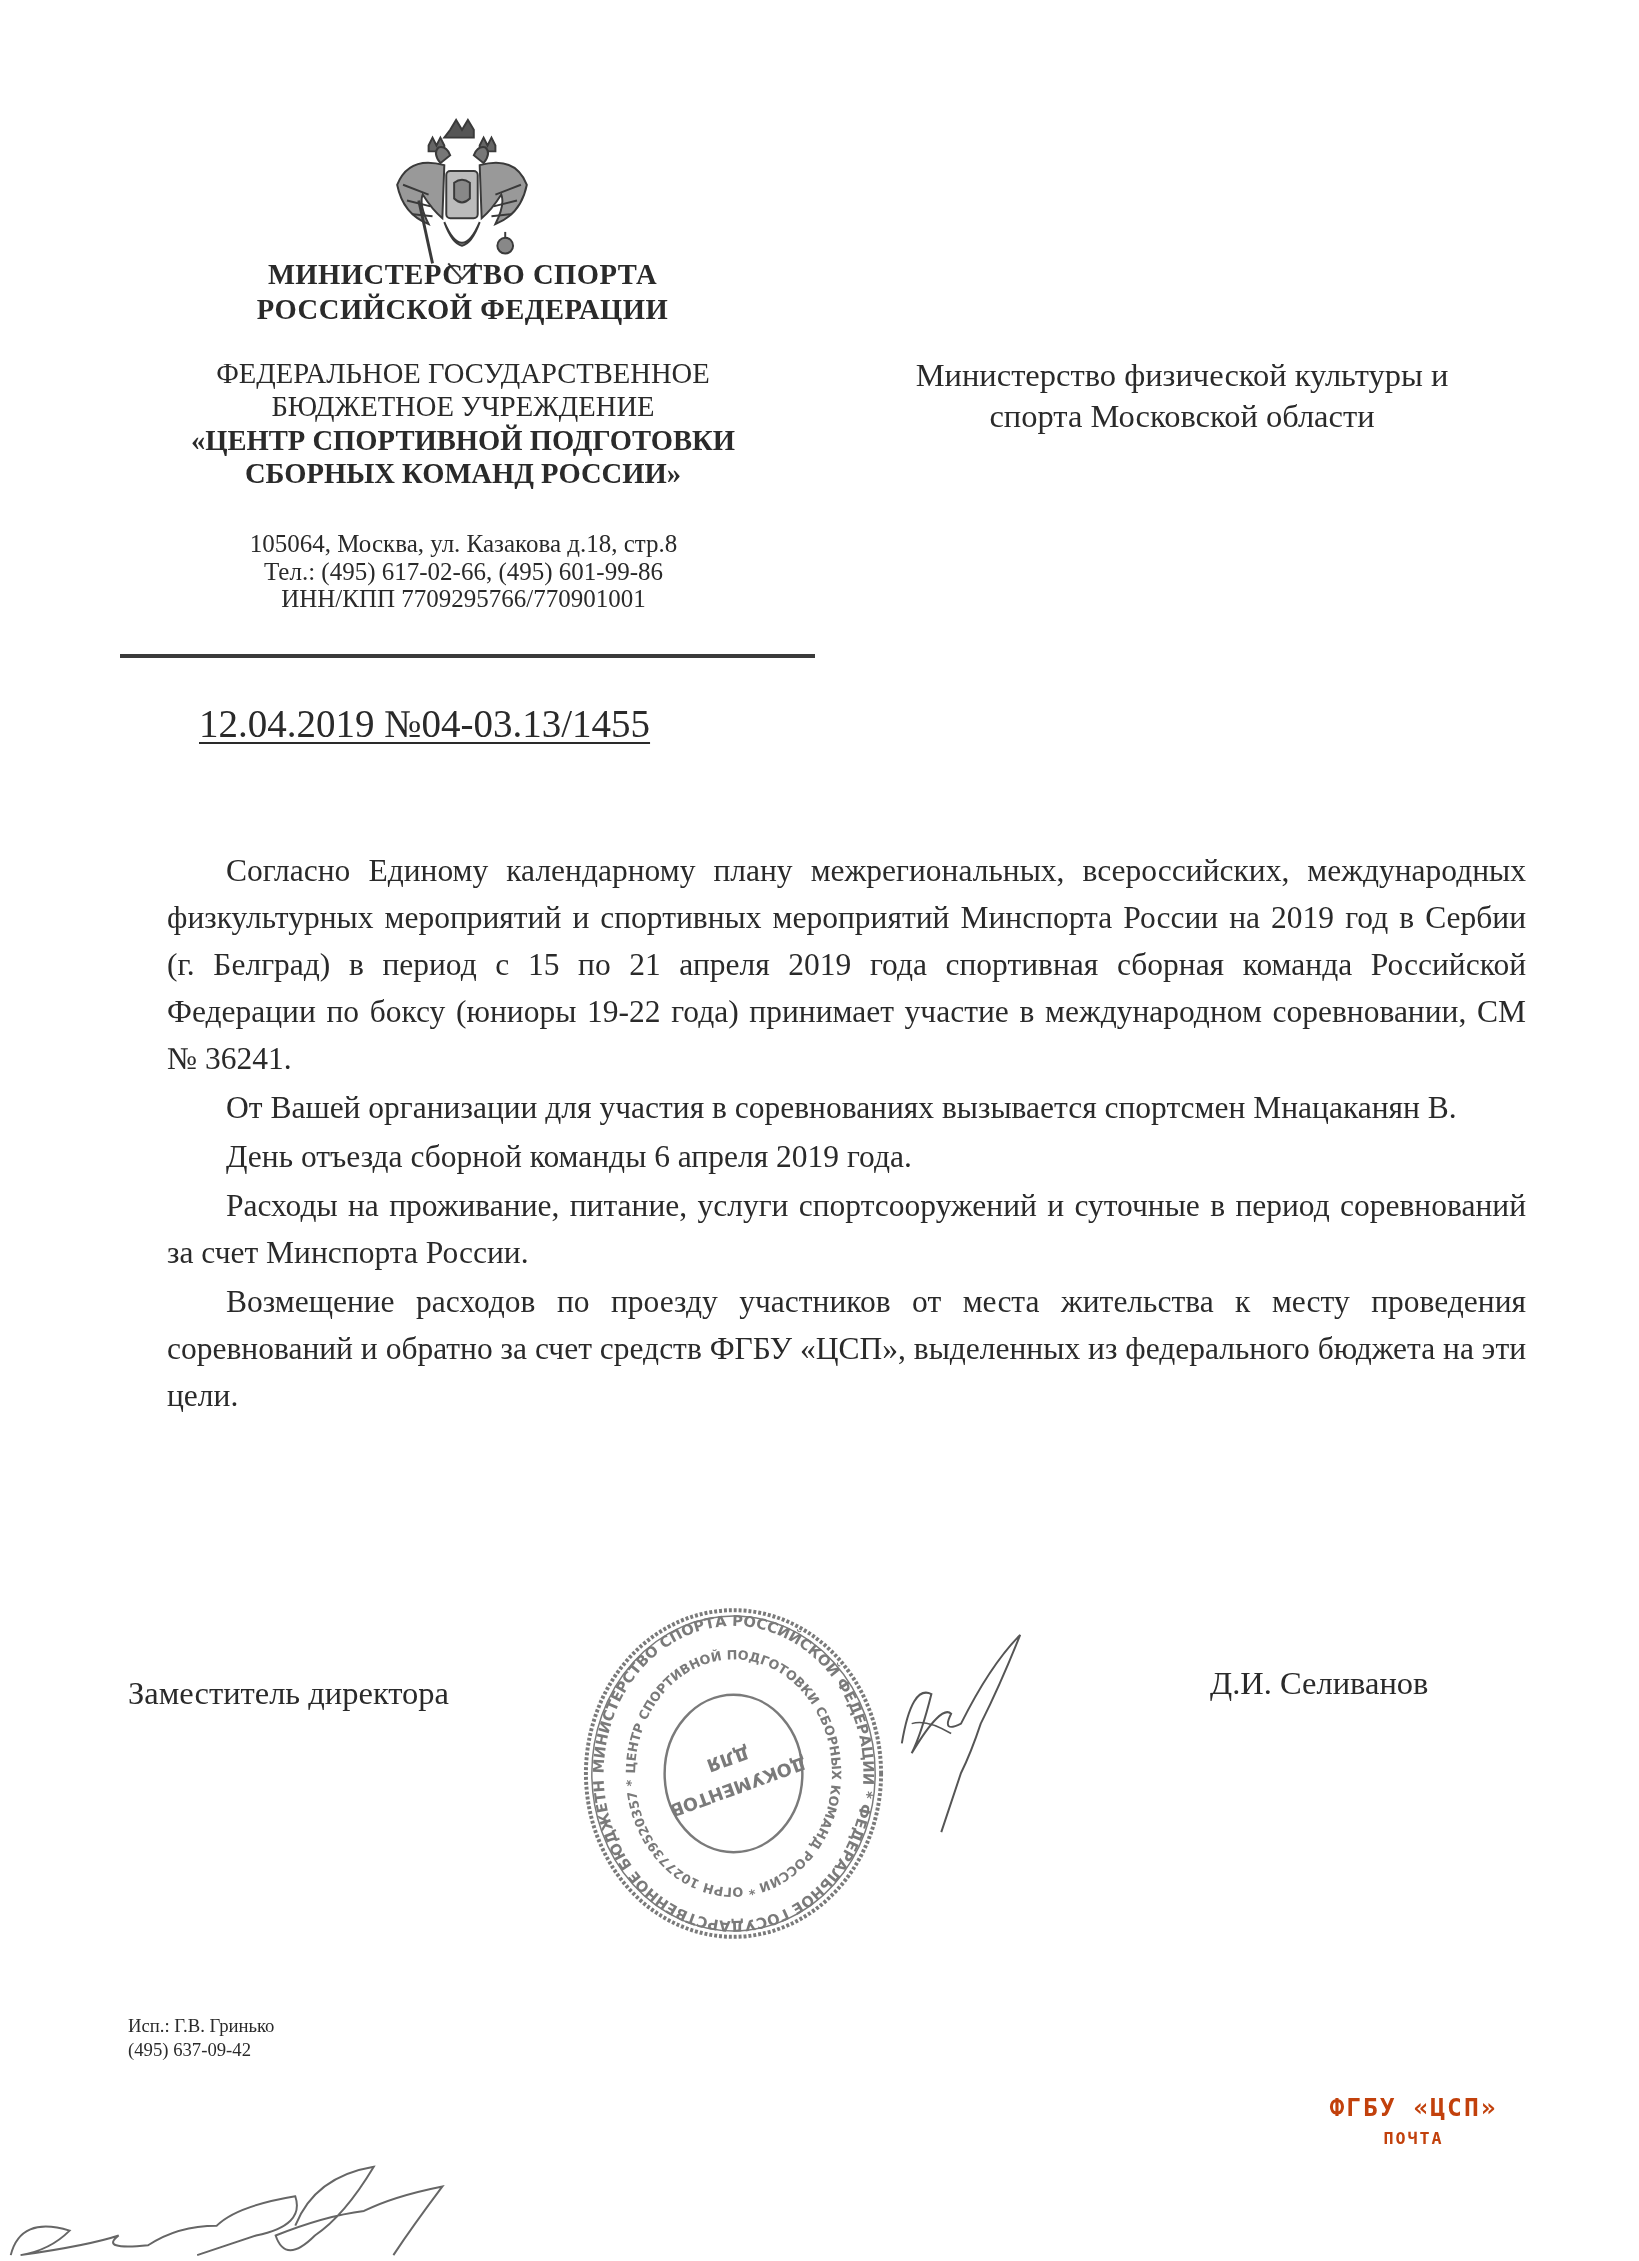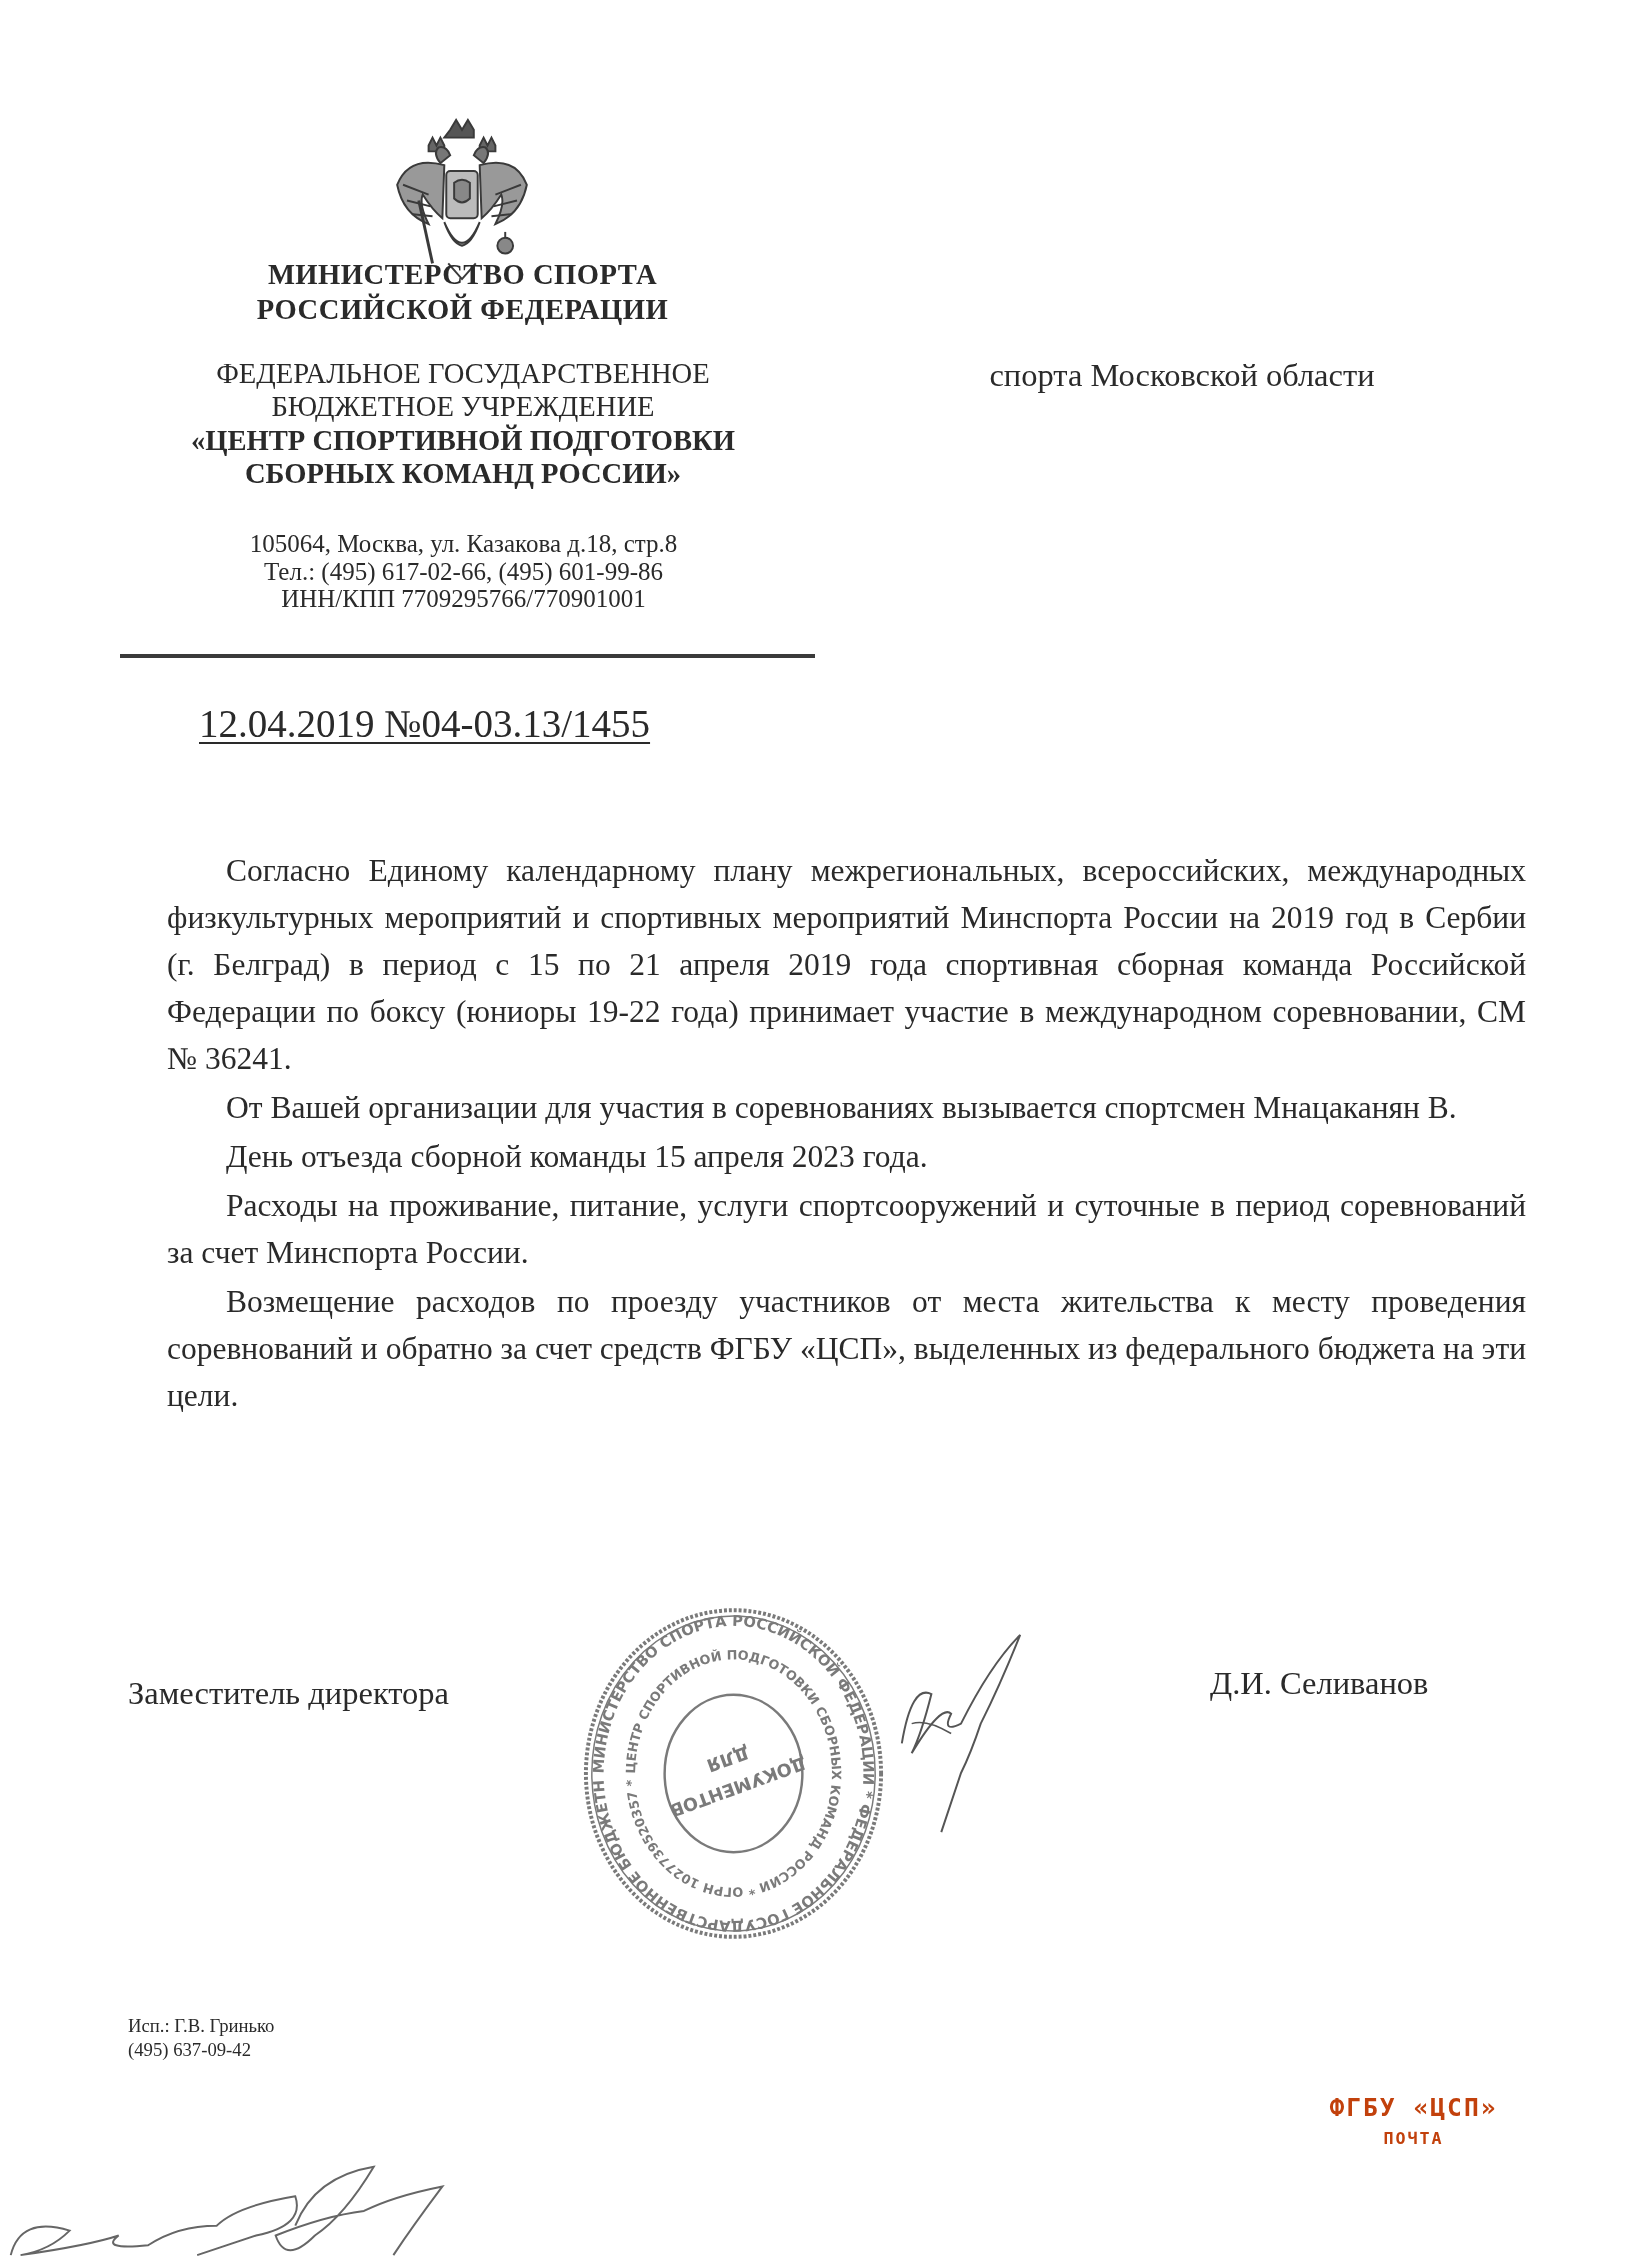--- a/index.html
+++ b/index.html
@@ -78,27 +78,28 @@
 
 <div class="abs addr center" style="top:530px;">105064, Москва, ул. Казакова д.18, стр.8</div>
 <div class="abs addr center" style="top:558px;">Тел.: (495) 617-02-66, (495) 601-99-86</div>
 <div class="abs addr center" style="top:585px;">ИНН/КПП 7709295766/770901001</div>
 
 <div id="header-rule" class="abs"></div>
 
 <div id="doc-ref" class="abs">12.04.2019 №04-03.13/1455</div>
 
 <div class="abs recipient center">
+  <div>Министерство физической культуры и</div>
   <div>спорта Московской области</div>
 </div>
 
 <div class="abs body" style="top:847px;">
   <p class="p indent">Согласно Единому календарному плану межрегиональных, всероссийских, международных физкультурных мероприятий и спортивных мероприятий Минспорта  России на 2019 год в Сербии (г. Белград) в период с 15 по 21 апреля 2019 года спортивная сборная команда Российской Федерации по боксу (юниоры 19-22 года) принимает участие в международном соревновании, СМ № 36241.</p>
   <p class="p indent" style="margin-top:2px;">От Вашей организации для участия в соревнованиях вызывается спортсмен Мнацаканян В.</p>
-  <p class="p indent" style="margin-top:2px;">День  отъезда сборной команды 15 апреля 2023 года.</p>
+  <p class="p indent" style="margin-top:2px;">День  отъезда сборной команды 6 апреля 2019 года.</p>
   <p class="p indent" style="margin-top:2px;">Расходы на проживание, питание, услуги спортсооружений и суточные в период соревнований за счет Минспорта России.</p>
   <p class="p indent" style="margin-top:2px;">Возмещение расходов по проезду участников от места жительства к месту проведения соревнований и обратно за счет средств ФГБУ «ЦСП», выделенных из федерального бюджета на эти цели.</p>
 </div>
 
 <div id="sig-title" class="abs">Заместитель директора</div>
 <div id="sig-name" class="abs">Д.И. Селиванов</div>
 
 <svg id="stamp" class="abs" viewBox="0 0 310 340">
   <defs>
     <path id="ringOuter" d="M155,170 m-132,0 a132,150 0 1,1 264,0 a132,150 0 1,1 -264,0"></path>

